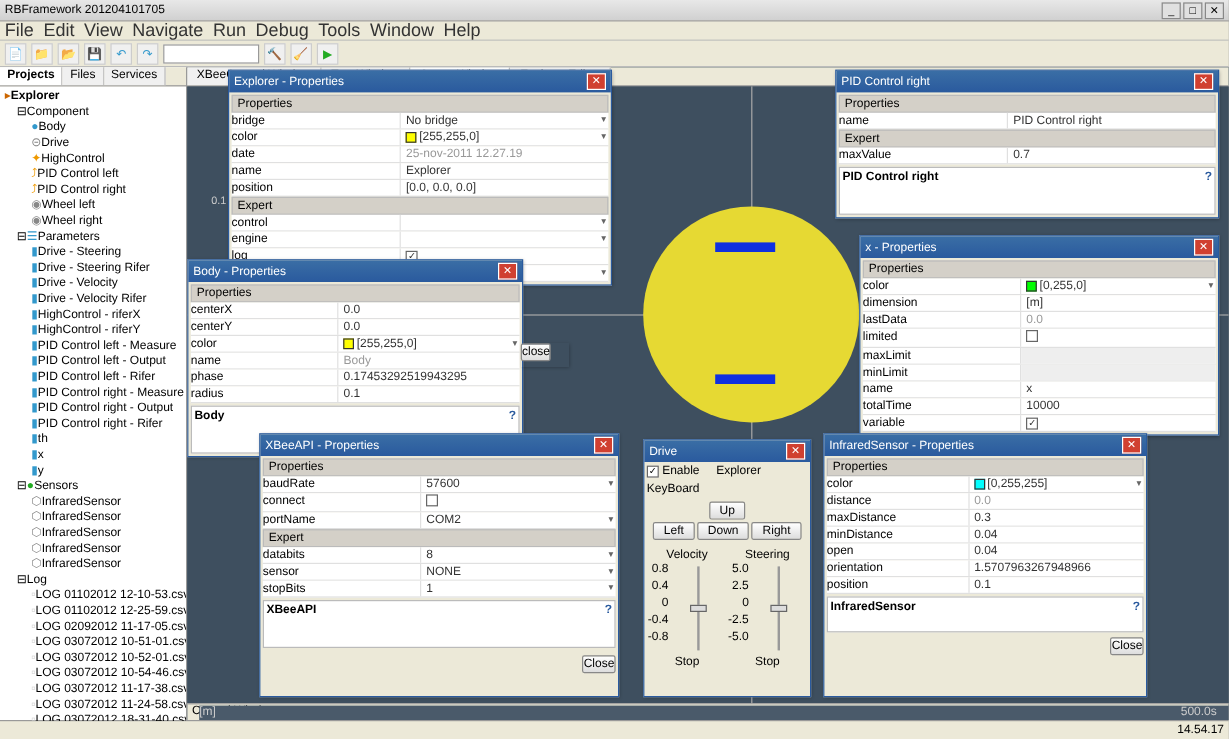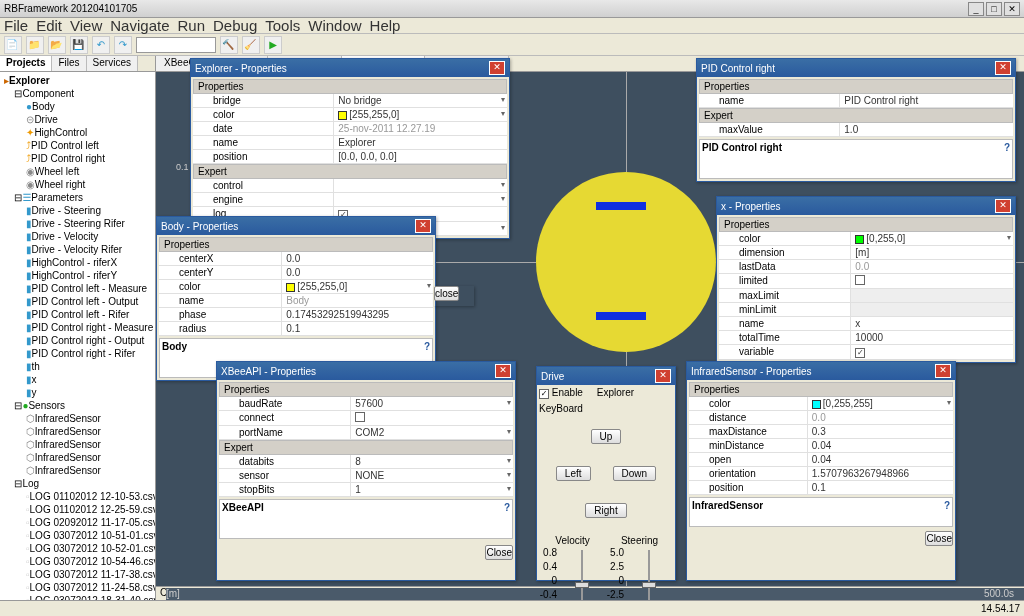--- a/index.html
+++ b/index.html
@@ -32,30 +32,30 @@
 .scope .axish{height:1px;width:100%;top:190px;left:0}
 .scope .lab{position:absolute;font-size:9px;color:#ccc}
 .scope .cw{position:absolute;left:0;bottom:0;height:14px;background:#ece9d8;font-size:10px;padding:0 4px;border-top:1px solid #999;width:100%}
 .win{position:absolute;background:#ece9d8;border:1px solid #2a5a9e;box-shadow:1px 1px 3px rgba(0,0,0,0.3)}
 .win .wh{height:18px;background:linear-gradient(#3a6ea5,#2a5a9e);color:#fff;display:flex;align-items:center;padding:0 4px;font-size:10px}
 .win .wh .wt{flex:1}
 .win .wh .wc{width:16px;height:14px;background:#d04030;border:1px solid #fff;text-align:center;line-height:11px;font-size:9px;color:#fff}
 .win .wb{padding:2px}
 .props .sect{background:#d4d0c8;padding:1px 4px;font-size:10px;border:1px solid #bbb}
 .props .row{display:flex;border-bottom:1px solid #e0e0e0;font-size:10px;background:#fff}
-.props .row .k{width:45%;padding:1px 20px;border-right:1px solid #e0e0e0}
+.props .row .k{width:45%;padding:1px 0;border-right:1px solid #e0e0e0}
 .props .row .v{flex:1;padding:1px 4px;color:#333;position:relative}
 .props .row .v.drop::after{content:"▾";position:absolute;right:2px;font-size:8px;color:#666}
 .props .hint{background:#fff;border:1px solid #bbb;height:40px;margin-top:2px;padding:2px;font-size:10px;position:relative}
 .props .hint .q{position:absolute;right:2px;top:2px;color:#2a5a9e;font-weight:bold}
 .btn{display:inline-block;border:1px solid #888;background:linear-gradient(#fff,#ddd);padding:1px 0;font-size:10px;border-radius:2px}
 .statusbar{height:16px;background:#ece9d8;border-top:1px solid #999;display:flex;align-items:center;justify-content:space-between;padding:0 4px;font-size:10px}
 .swatch{display:inline-block;width:9px;height:9px;border:1px solid #333;vertical-align:middle;margin-right:2px}
 .chk{display:inline-block;width:10px;height:10px;border:1px solid #666;background:#fff;text-align:center;line-height:8px;font-size:8px}
-.drive .dbtn{display:inline-block;border:1px solid #888;background:linear-gradient(#fff,#ddd);padding:1px 8px;font-size:10px;border-radius:2px;margin:11px}
+.drive .dbtn{display:inline-block;border:1px solid #888;background:linear-gradient(#fff,#ddd);padding:1px 8px;font-size:10px;border-radius:2px;margin:1px}
 .slider{width:30px;height:70px;position:relative;margin:4px auto}
 .slider .track{position:absolute;left:14px;top:0;width:2px;height:100%;background:#999}
 .slider .thumb{position:absolute;left:8px;width:14px;height:6px;background:#ddd;border:1px solid #666}
 </style>
 </head>
 <body>
 
 <div class="titlebar">
   <span class="title">RBFramework 201204101705</span>
   <div class="winbtns">
@@ -321,21 +321,21 @@
         </div>
       <div class="wb props">
         <div class="sect">Properties</div>
         <div class="row">
             <div class="k">name</div>
             <div class="v">PID Control right</div>
           </div>
         <div class="sect">Expert</div>
         <div class="row">
             <div class="k">maxValue</div>
-            <div class="v">1.0</div>
+            <div class="v">0.7</div>
           </div>
         <div class="hint"><b>PID Control right</b><span class="q">?</span></div>
       </div>
     </div>
 
     <div class="win" style="left:560px;top:140px;width:300px">
       <div class="wh">
           <span class="wt">x - Properties</span>
           <span class="wc">✕</span>
         </div>

